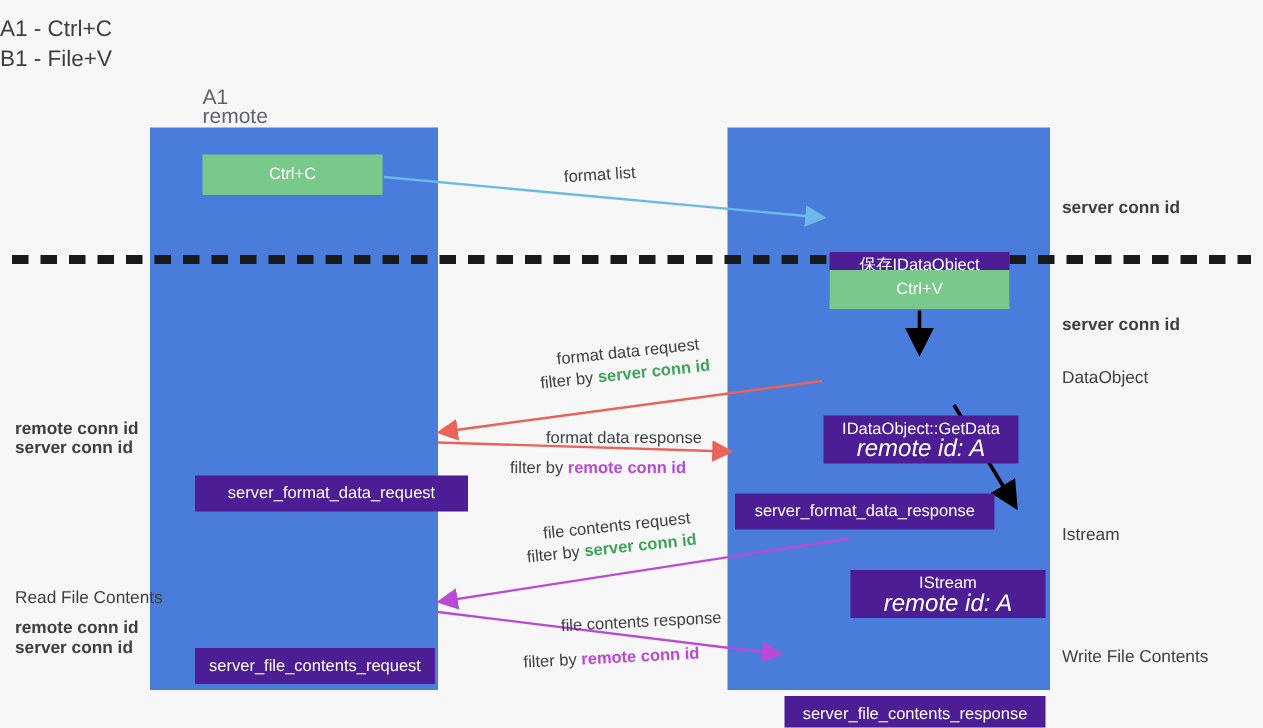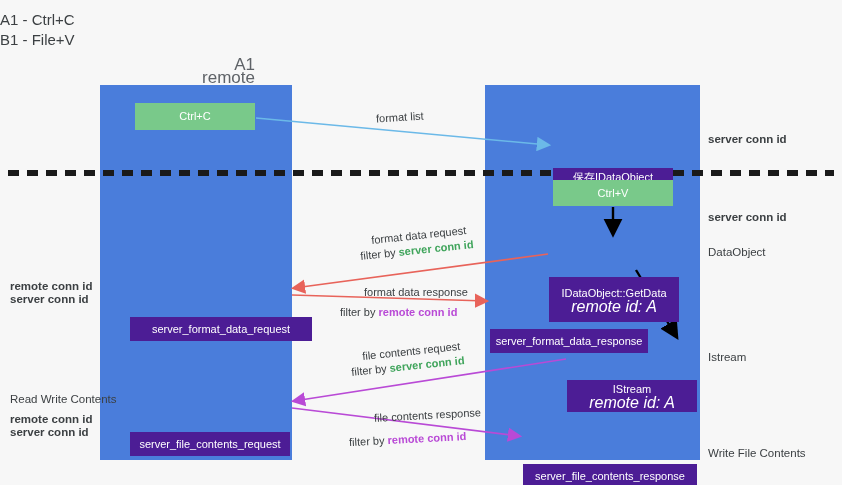--- a/index.html
+++ b/index.html
@@ -14,21 +14,21 @@
   .abs{position:absolute;}
 
   
   #title{
     left:0;top:10px;width:842px;text-align:left;
     font-size:15px;color:#3c4043;line-height:20px;
   }
 
   
   .lane-head{
-    text-align:right;font-size:17px;color:#5f6368;line-height:13px;
+    text-align:left;font-size:14px;color:#5f6368;line-height:13px;
   }
   #head-a1{left:135px;top:58px;width:120px;}
   #head-b1{left:535px;top:58px;width:140px;}
 
   
   .lane{background:#4a7ddb;}
   #lane-a1{left:100px;top:85px;width:192px;height:375px;}
   #lane-b1{left:485px;top:85px;width:215px;height:375px;}
 
   
@@ -38,24 +38,24 @@
     color:#ffffff;font-size:11px;line-height:13px;text-align:center;
     padding:3px 6px;
   }
   .box.green{background:#79c98a;}
   .box.orange{background:#4c1d95;margin-top:40px;}
   .box .l2{font-size:16px;font-style:italic;}
 
   #box-ctrlc{left:135px;top:103px;width:120px;height:27px;}
   #box-saveido{left:553px;top:128px;width:120px;height:32px;}
   #box-ctrlv{left:553px;top:180px;width:120px;height:26px;}
-  #box-getdata{left:549px;top:237px;width:130px;height:45px;}
+  #box-getdata{left:549px;top:237px;width:130px;height:32px;}
   #box-istream{left:567px;top:340px;width:130px;height:32px;}
   #box-sfdreq{left:130px;top:277px;width:182px;height:24px;}
-  #box-sfdres{left:490px;top:289px;width:158px;height:24px;}
+  #box-sfdres{left:490px;top:289px;width:173px;height:24px;}
   #box-sfcreq{left:130px;top:392px;width:160px;height:24px;}
   #box-sfcres{left:523px;top:424px;width:174px;height:24px;}
 
   
   .edge-label{font-size:11px;color:#3c4043;white-space:nowrap;line-height:14px;}
   .green-t{color:#3fa45b;font-weight:bold;}
   .purple-t{color:#b94ad6;font-weight:bold;}
 
   #lbl-formatlist{left:376px;top:110px;transform:rotate(-3.5deg);}
   #lbl-fdreq{left:371px;top:228px;transform:rotate(-6deg);}
@@ -67,21 +67,21 @@
   #lbl-fcres{left:374px;top:408px;transform:rotate(-3deg);}
   #lbl-fcres-f{left:349px;top:432px;transform:rotate(-3deg);}
 
   
   .ann{font-size:11.5px;color:#3c4043;line-height:14px;white-space:nowrap;}
   .ann.green-t,.ann.purple-t{font-weight:bold;}
   #ann-r1{left:708px;top:132px;}
   #ann-r2{left:708px;top:210px;}
   #ann-r3{left:708px;top:245px;}
   #ann-r4{left:708px;top:350px;}
-  #ann-r5{left:708px;top:431px;margin-top:15px;}
+  #ann-r5{left:708px;top:431px;}
   #ann-l1{left:10px;top:279px;}
   #ann-l2{left:10px;top:292px;}
   #ann-l3{left:10px;top:392px;}
   #ann-l4{left:10px;top:412px;}
   #ann-l5{left:10px;top:425px;}
 
   svg.overlay{position:absolute;left:0;top:0;width:842px;height:485px;pointer-events:none;}
 </style>
 </head>
 <body>
@@ -196,17 +196,17 @@
   </div>
 
   <div class="abs ann green-t" id="ann-r1">server conn id</div>
   <div class="abs ann green-t" id="ann-r2">server conn id</div>
   <div class="abs ann" id="ann-r3">DataObject</div>
   <div class="abs ann" id="ann-r4">Istream</div>
   <div class="abs ann" id="ann-r5">Write File Contents</div>
 
   <div class="abs ann purple-t" id="ann-l1">remote conn id</div>
   <div class="abs ann green-t" id="ann-l2">server conn id</div>
-  <div class="abs ann" id="ann-l3">Read Write Contents</div>
+  <div class="abs ann" id="ann-l3">Read File Contents</div>
   <div class="abs ann purple-t" id="ann-l4">remote conn id</div>
   <div class="abs ann green-t" id="ann-l5">server conn id</div>
 
 </div>
 
 </body></html>

